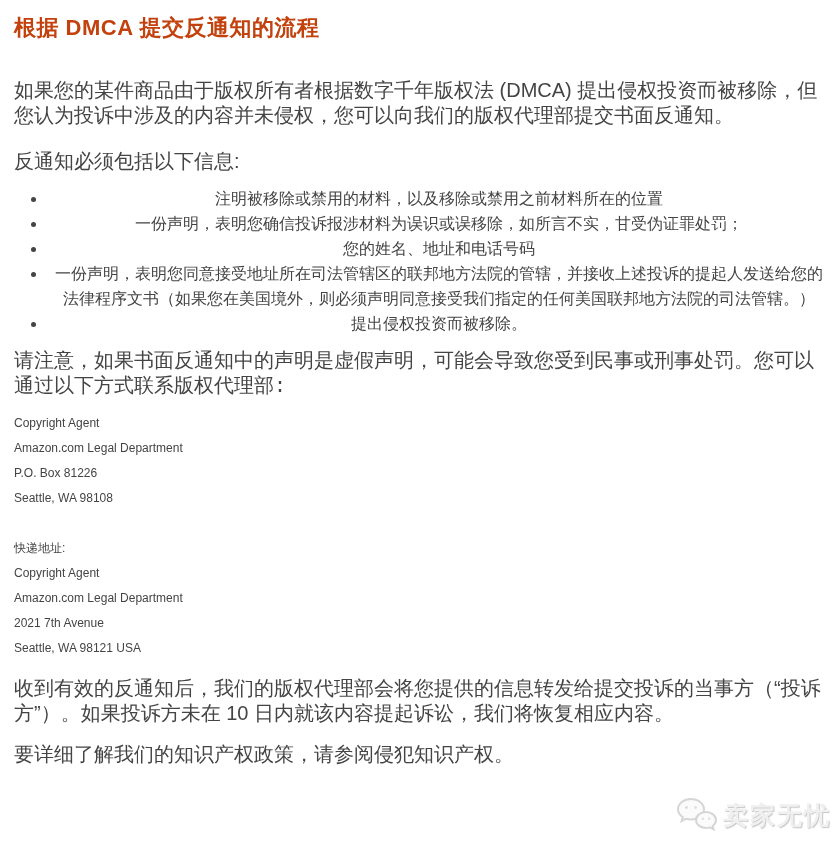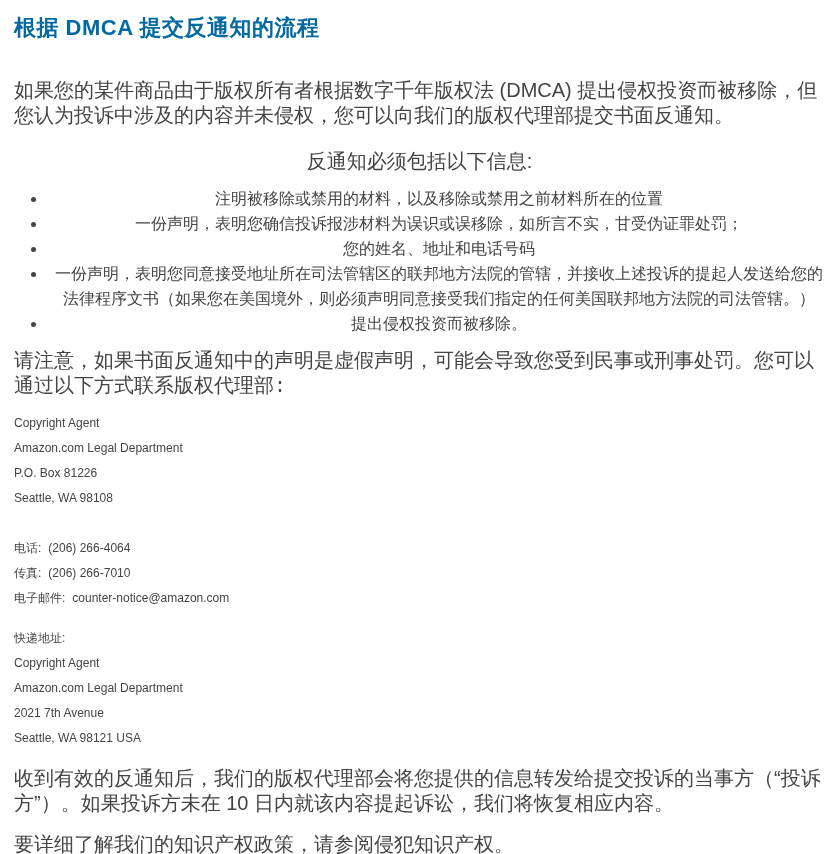--- a/index.html
+++ b/index.html
@@ -19,32 +19,32 @@
     box-sizing: border-box;
     width: 839px;
     height: 854px;
     padding: 13px 14px 0 14px;
     position: relative;
   }
   h1.title {
     font-size: 22px;
     line-height: 30px;
     font-weight: 700;
-    color: #0369a1;
+    color: #c2410c;
     margin: 0 0 35px 0;
     letter-spacing: 0.5px;
   }
   .para {
     font-size: 20px;
     line-height: 25px;
     margin: 0;
     color: #444444;
   }
   .intro     { margin-bottom: 21px; }
-  .list-intro{ margin-bottom: 12px; text-align: center; }
+  .list-intro{ margin-bottom: 12px; }
   ul.req-list {
     margin: 11px 0 13px 0;
     padding: 0 0 0 33px;
     text-align: center;
   }
   ul.req-list li {
     font-size: 16px;
     line-height: 25px;
     padding-left: 6px;
     color: #444444;
@@ -101,38 +101,40 @@
 
   <p class="para notice">请注意，如果书面反通知中的声明是虚假声明，可能会导致您受到民事或刑事处罚。您可以通过以下方式联系版权代理部:</p>
 
   <div class="block addr1">
     <div class="line">Copyright Agent</div>
     <div class="line">Amazon.com Legal Department</div>
     <div class="line">P.O. Box 81226</div>
     <div class="line">Seattle, WA 98108</div>
   </div>
 
-  <div class="block phones">
-    <div class="line">
-      <span class="label">电话:</span><span>(206) 266-4064</span>
-    </div>
-    <div class="line">
-      <span class="label">传真:</span><span>(206) 266-7010</span>
-    </div>
-    <div class="line">
-      <span class="label">电子邮件:</span><span>counter-notice@amazon.com</span>
-    </div>
-  </div>
 
   <div class="block courier">
     <div class="line">快递地址:</div>
     <div class="line">Copyright Agent</div>
     <div class="line">Amazon.com Legal Department</div>
     <div class="line">2021 7th Avenue</div>
     <div class="line">Seattle, WA 98121 USA</div>
   </div>
 
   <p class="para restore">收到有效的反通知后，我们的版权代理部会将您提供的信息转发给提交投诉的当事方（“投诉方”）。如果投诉方未在 10 日内就该内容提起诉讼，我们将恢复相应内容。</p>
 
   <p class="para policy">要详细了解我们的知识产权政策，请参阅侵犯知识产权。</p>
 
+  <div class="watermark">
+    <svg class="wm-icon" width="44" height="38" viewBox="0 0 44 38" xmlns="http://www.w3.org/2000/svg">
+
+      <path d="M16 3 C8.8 3 3 7.6 3 13.2 C3 16.4 4.9 19.2 7.8 21 L6.6 25 L11.2 22.7 C12.7 23.1 14.3 23.4 16 23.4 C23.2 23.4 29 18.8 29 13.2 C29 7.6 23.2 3 16 3 Z" fill="#fbfbfb" stroke="#d6d6d6" stroke-width="2"></path>
+      <circle cx="11.5" cy="11.5" r="1.4" fill="#dedede"></circle>
+      <circle cx="20.5" cy="11.5" r="1.4" fill="#dedede"></circle>
+
+      <path d="M31 16 C25.5 16 21 19.6 21 24 C21 28.4 25.5 32 31 32 C32.3 32 33.6 31.8 34.7 31.4 L38.6 33.4 L37.6 30 C39.7 28.5 41 26.4 41 24 C41 19.6 36.5 16 31 16 Z" fill="#fbfbfb" stroke="#d6d6d6" stroke-width="2"></path>
+      <circle cx="27.8" cy="22.8" r="1.2" fill="#dedede"></circle>
+      <circle cx="34.2" cy="22.8" r="1.2" fill="#dedede"></circle>
+    </svg>
+    <span class="wm-text">卖家无忧</span>
+  </div>
 
 </div>
 
 </body></html>

